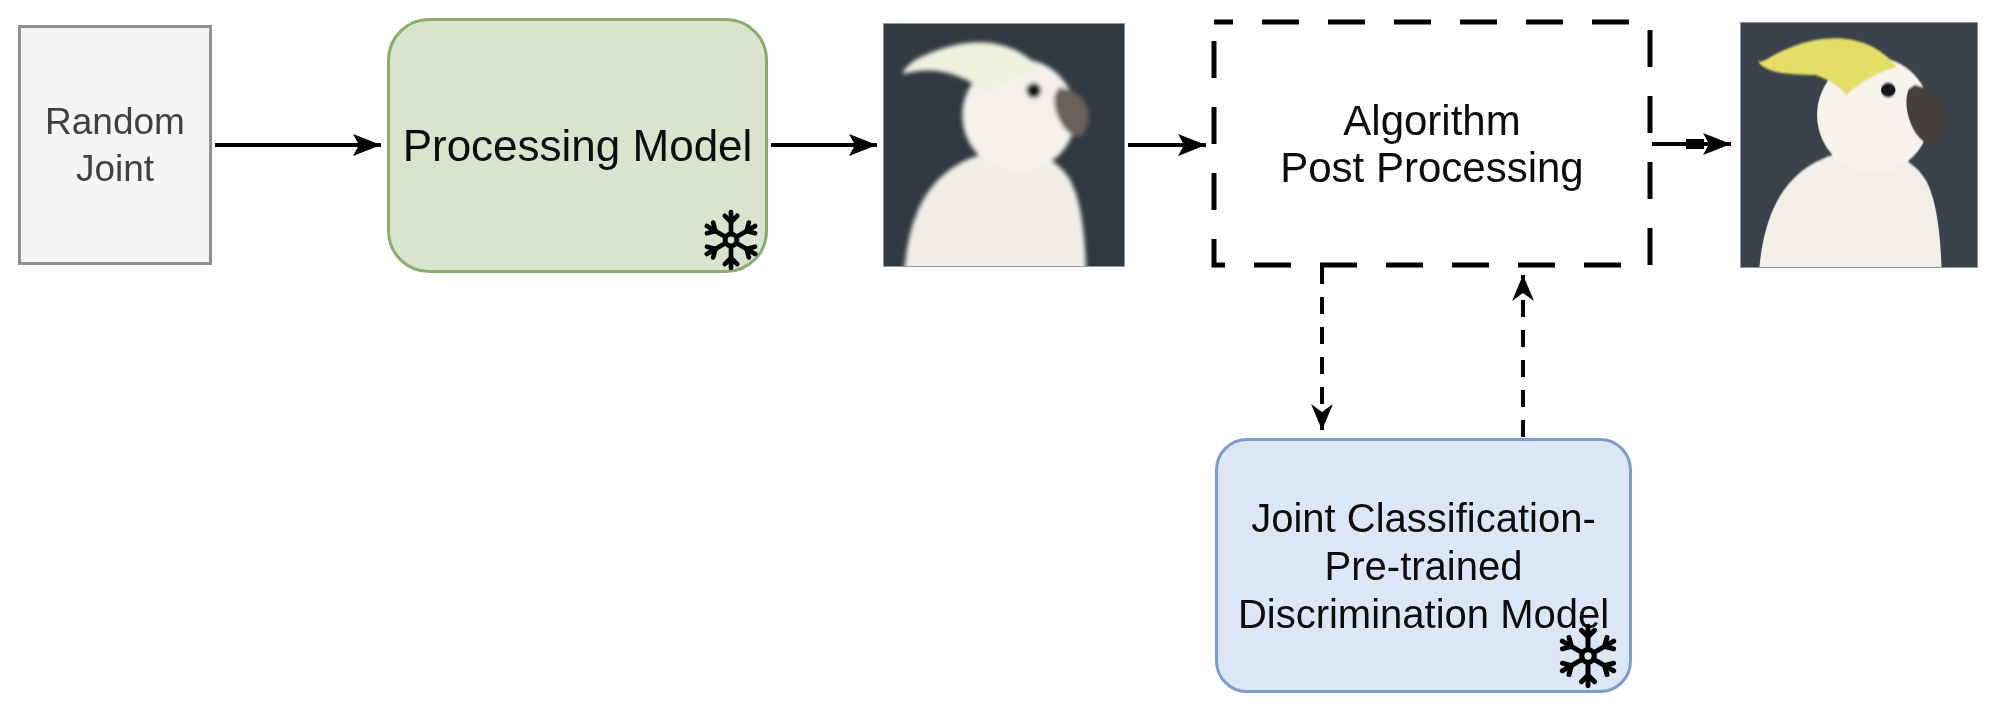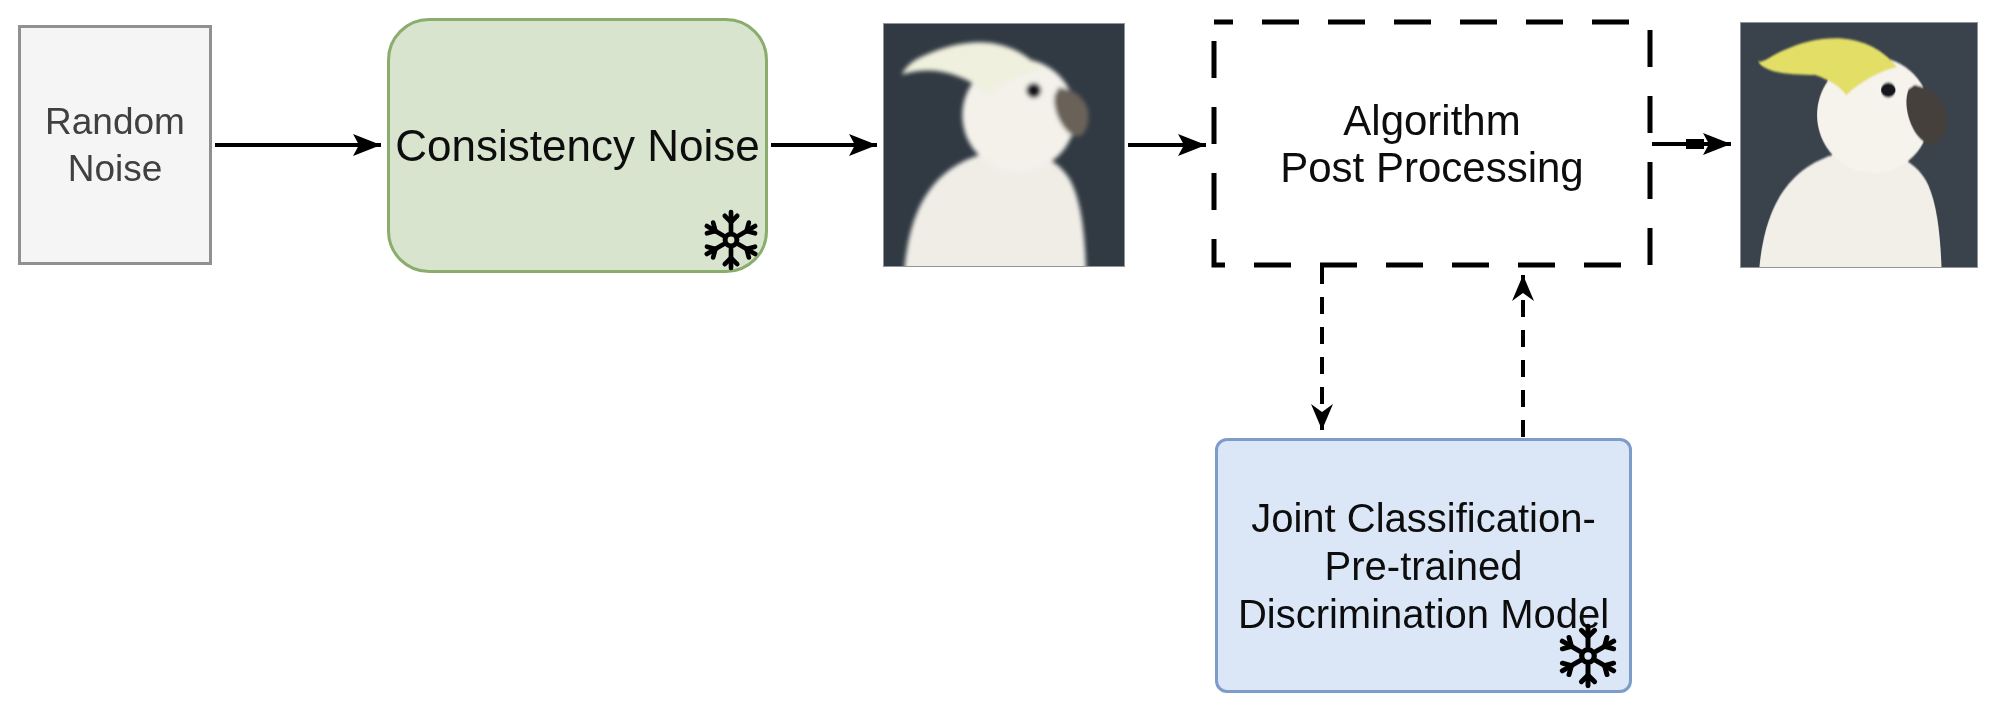--- a/index.html
+++ b/index.html
@@ -22,21 +22,21 @@
     left:387px;top:18px;width:381px;height:255px;
     background:#d8e4ce;border:3px solid #8aad6d;border-radius:42px;
     color:#0d0d0d;font-size:44px;
   }
   #post-processing{
     left:1214px;top:22px;width:436px;height:243px;
     color:#0d0d0d;font-size:42px;line-height:47px;
   }
   #joint-model{
     left:1215px;top:438px;width:417px;height:255px;
-    background:#dbe6f7;border:3px solid #7e9cc9;border-radius:12px;
+    background:#dbe6f7;border:3px solid #7e9cc9;border-radius:32px;
     color:#0d0d0d;font-size:40px;line-height:48px;
   }
   .bird{position:absolute;border:1px solid #8f959a;box-sizing:border-box;}
   #bird-generated{left:883px;top:23px;width:242px;height:244px;}
   #bird-refined{left:1740px;top:22px;width:238px;height:246px;}
   .bird svg{display:block;width:100%;height:100%;}
   .sf{position:absolute;}
   #sf-consistency{left:700px;top:209px;width:62px;height:62px;}
   #sf-joint{left:1555px;top:623px;width:66px;height:66px;}
   .hidden-defs{position:absolute;width:0;height:0;overflow:hidden;}
@@ -104,25 +104,25 @@
 
     <line x1="1652" y1="144" x2="1731" y2="144" stroke="#000" stroke-width="4" marker-end="url(#arrowSolid)"></line>
     <line x1="1686" y1="144" x2="1704" y2="144" stroke="#000" stroke-width="10"></line>
 
     <line x1="1322" y1="267" x2="1322" y2="430" stroke="#000" stroke-width="4" stroke-dasharray="17 13" marker-end="url(#arrowDashed)"></line>
     <line x1="1523" y1="437" x2="1523" y2="275" stroke="#000" stroke-width="4" stroke-dasharray="17 13" marker-end="url(#arrowDashed)"></line>
   </svg>
 
   <div class="node" id="random-noise">
     <div class="line">Random</div>
-    <div class="line">Noise</div>
+    <div class="line">Joint</div>
   </div>
 
   <div class="node" id="consistency">
-    <div class="line">Consistency Noise</div>
+    <div class="line">Processing Model</div>
   </div>
   <svg class="sf" id="sf-consistency" viewBox="0 0 100 100">
       <use href="#sf"></use>
     </svg>
 
   <div class="bird" id="bird-generated">
     <svg viewBox="0 0 242 244" preserveAspectRatio="none">
       <defs>
           <filter id="blurA" x="-15%" y="-15%" width="130%" height="130%">
         <feGaussianBlur stdDeviation="2.4"></feGaussianBlur>

